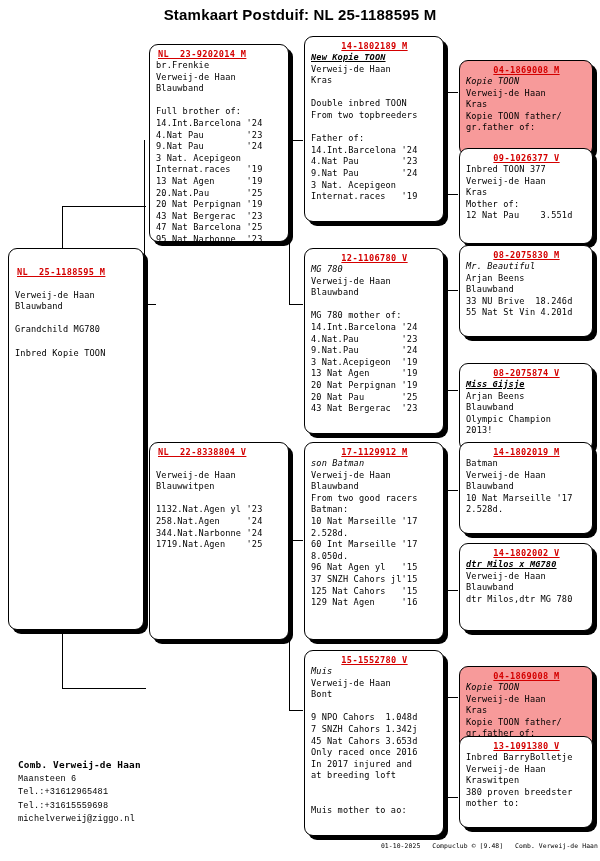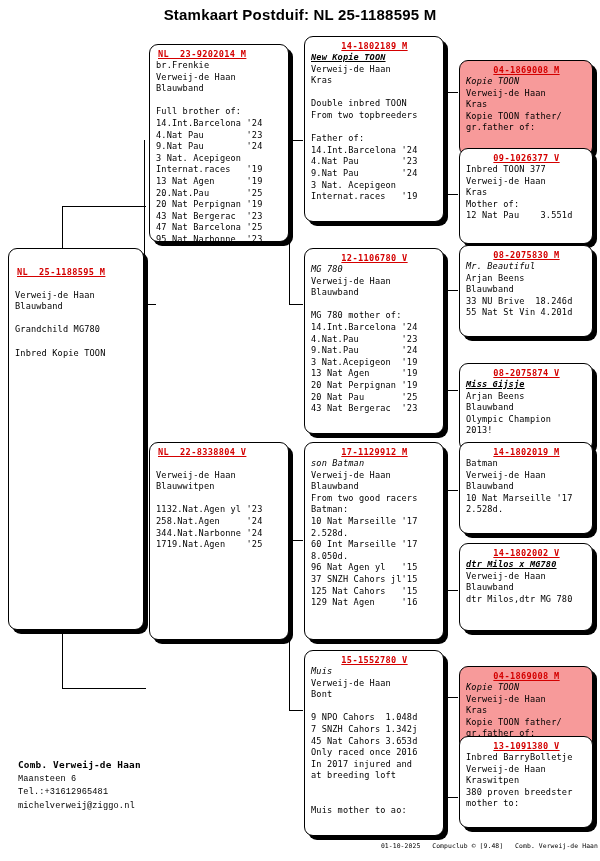--- a/index.html
+++ b/index.html
@@ -272,18 +272,19 @@
     <span class="ln">Verweij-de Haan</span>
     <span class="ln">Kraswitpen</span>
     <span class="ln">380 proven breedster</span>
     <span class="ln">mother to:</span>
   </div>
 
   <div class="footer">
     <div class="hd">Comb. Verweij-de Haan</div>
     <div class="ln">Maansteen 6</div>
     <div class="ln">Tel.:+31612965481</div>
+    <div class="ln">Tel.:+31615559698</div>
     <div class="ln">michelverweij@ziggo.nl</div>
   </div>
 
   <div class="status">01-10-2025   Compuclub © [9.48]   Comb. Verweij-de Haan</div>
 
 </div>
 
 </body></html>

